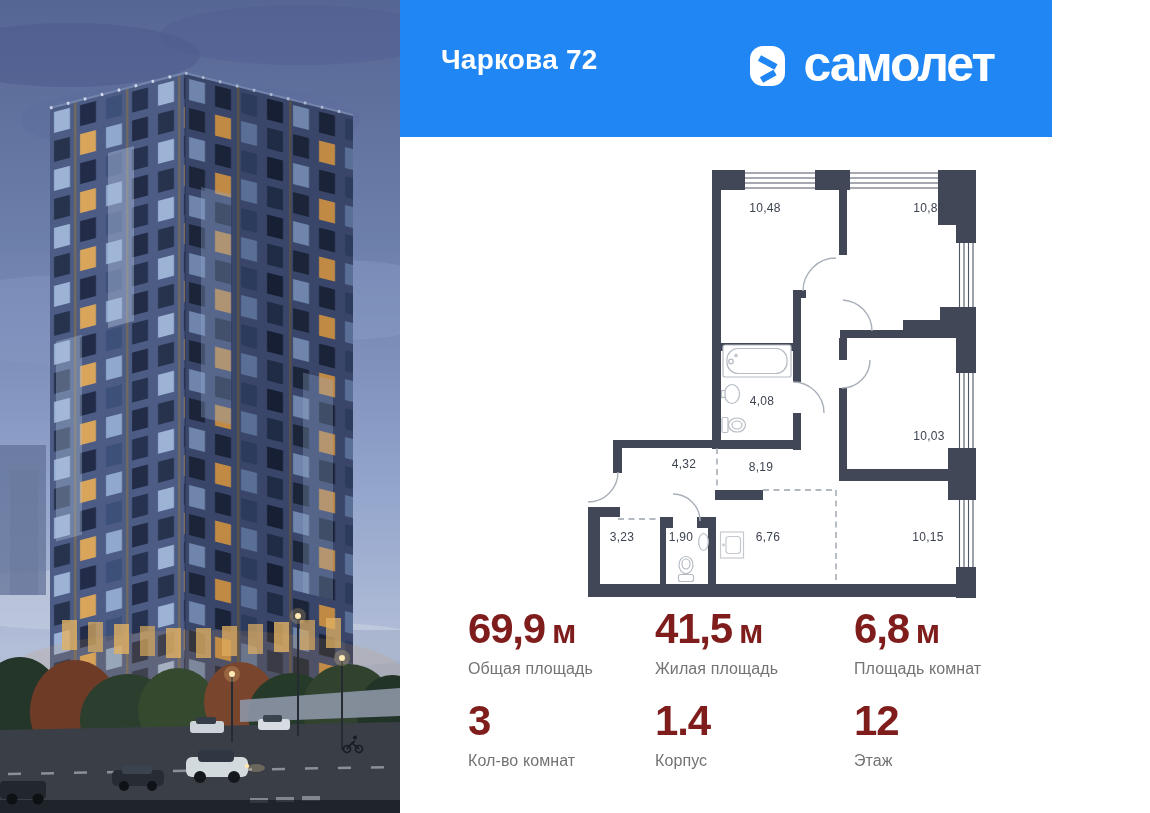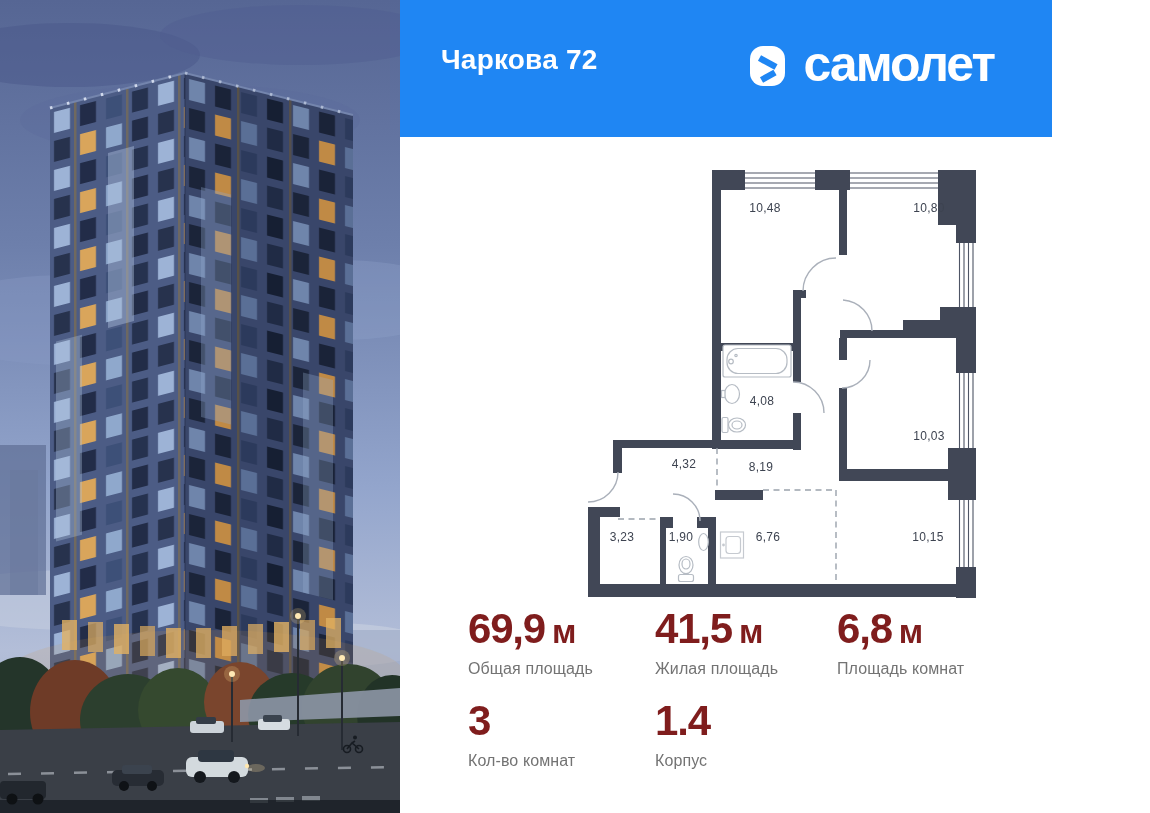--- a/index.html
+++ b/index.html
@@ -22,21 +22,21 @@
     font-size:28px;font-weight:700;letter-spacing:.2px;
   }
   .brand{position:absolute;right:58px;top:40px;height:46px;display:flex;align-items:flex-end;gap:18px;}
   .brand-mark{width:35px;height:40px;}
   .brand-word{font-size:50px;font-weight:700;letter-spacing:-2px;line-height:44px;}
   
   .plan{position:absolute;left:185px;top:165px;width:395px;height:440px;}
   .plan text{font-family:"Liberation Sans",sans-serif;font-size:12px;fill:#3d4350;letter-spacing:.3px;}
   
   .stat{position:absolute;width:190px;}
-  .s-c1{left:68px}.s-c2{left:255px}.s-c3{left:437px}
+  .s-c1{left:68px}.s-c2{left:255px}.s-c3{left:454px}
   .s-r1{top:608px}.s-r2{top:700px}
   .stat .value{
     color:#7f1d1d;font-size:42px;font-weight:700;letter-spacing:-1.2px;line-height:1;
     white-space:nowrap;
   }
   .stat .unit{font-size:33px;margin-left:7px;letter-spacing:0;}
   .stat .label{margin-top:10px;font-size:16px;color:#737373;letter-spacing:.1px;white-space:nowrap;}
 </style>
 </head>
 <body>
@@ -327,15 +327,19 @@
       <div class="label">Площадь комнат</div>
     </div>
     <div class="stat s-c1 s-r2">
       <div class="value">3</div>
       <div class="label">Кол-во комнат</div>
     </div>
     <div class="stat s-c2 s-r2">
       <div class="value">1.4</div>
       <div class="label">Корпус</div>
     </div>
+    <div class="stat s-c3 s-r2">
+      <div class="value">12</div>
+      <div class="label">Этаж</div>
+    </div>
 
   </div>
 </div>
 
 </body></html>

